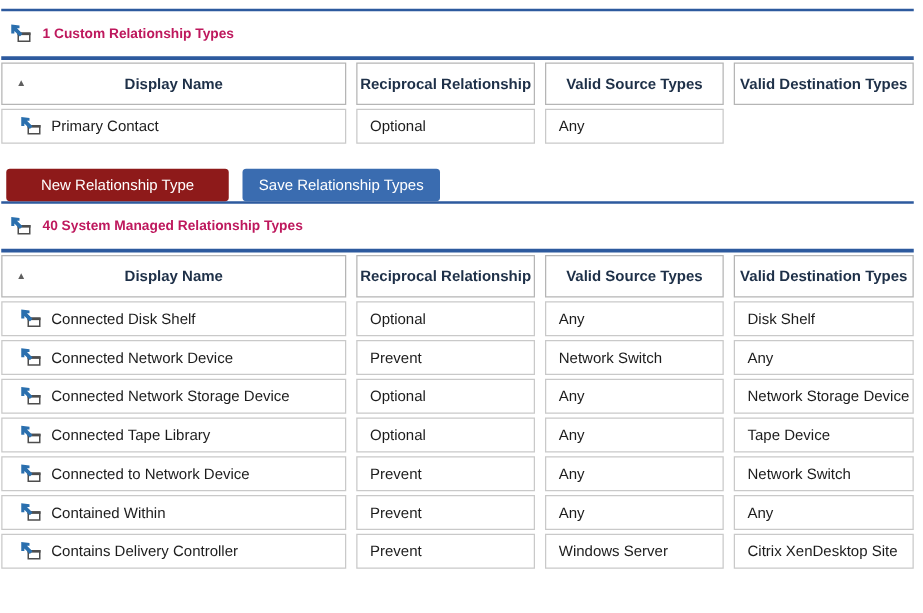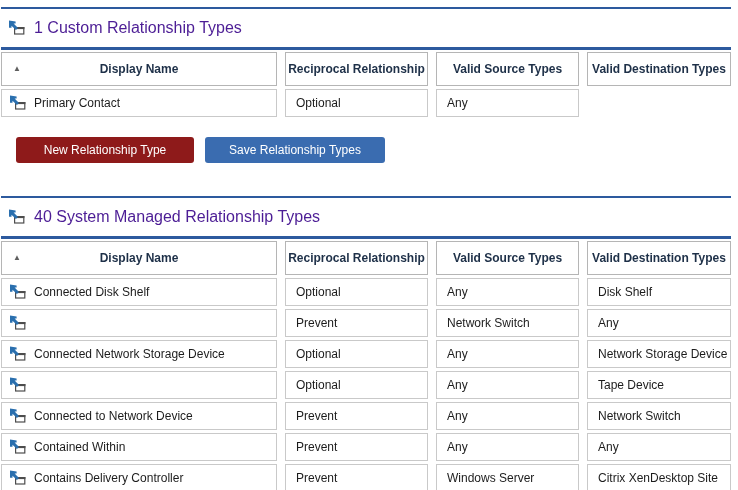--- a/index.html
+++ b/index.html
@@ -11,21 +11,21 @@
   }
   .content { width:730px; margin-left:1px; }
 
   
   .section-head {
     border-top:2px solid var(--accent-line, #2d5a9e);
     padding:10px 0 10px 7px;
     display:flex; align-items:center; gap:9px;
   }
   .section-title {
-    font-size:16px; font-weight:normal; color:#4c1d95;
+    font-size:11px; font-weight:bold; color:#be185d;
   }
 
   
   .grid-wrap {
     border-top:3px solid var(--accent-line, #2d5a9e);
     padding-top:2px;
   }
   .grid {
     display:grid;
     grid-template-columns:276px 143px 143px 144px;
@@ -42,35 +42,35 @@
   .sort {
     position:absolute; left:11px; top:50%; transform:translateY(-54%);
     font-size:8px; color:#5f5f5f;
   }
   .cell {
     border:1px solid #c9c9c9; background:#fff;
     display:flex; align-items:center;
     font-size:12px; color:#1c1c1c;
     padding:0 10px; white-space:nowrap; overflow:hidden;
   }
-  .cell.name { padding-left:7px; gap:8px; }
+  .cell.name { padding-left:14px; gap:8px; }
   .ricon { display:inline-flex; width:17px; height:16px; flex:0 0 auto; }
 
   
-  .btn-row { margin:20px 0 0 15px; display:flex; gap:11px; }
+  .btn-row { margin:20px 0 0 4px; display:flex; gap:11px; }
   .btn {
     height:26px; border:none; border-radius:3px;
     color:#ffffff; font-size:12px; font-family:"Liberation Sans", sans-serif;
     display:flex; align-items:center; justify-content:center;
     cursor:pointer;
   }
   .btn-new  { width:178px; background:var(--new-button-bg, #8e1a1a); }
-  .btn-save { width:180px; background:var(--save-button-bg, #3a6cb0); }
-
-  .section-2 { margin-top:33px; }
+  .btn-save { width:158px; background:var(--save-button-bg, #3a6cb0); }
+
+  .section-2 { }
 </style>
 </head>
 <body>
 
 <div class="content">
 
   <div class="section">
     <div class="section-head">
       <span class="ricon">
   <svg width="17" height="16" viewBox="0 0 17 16" aria-hidden="true">
@@ -160,20 +160,21 @@
   <div class="cell">Disk Shelf</div>
 
   <div class="cell name">
     <span class="ricon">
   <svg width="17" height="16" viewBox="0 0 17 16" aria-hidden="true">
     <rect x="6.6" y="7.6" width="9.2" height="6.4" fill="#ffffff" stroke="#4d4d4d" stroke-width="1.2"></rect>
     <rect x="6" y="7" width="10.4" height="2.1" fill="#4d4d4d"></rect>
     <path d="M1 0.6 L7.6 1.4 L7.6 3.6 L5.6 3.6 L10 8 L7.9 10.1 L3.5 5.7 L3.5 7.7 L1 7.7 Z" fill="#2a6fae"></path>
   </svg>
 </span>
+    <span>Connected Network Device</span>
   </div>
   <div class="cell">Prevent</div>
   <div class="cell">Network Switch</div>
   <div class="cell">Any</div>
 
   <div class="cell name">
     <span class="ricon">
   <svg width="17" height="16" viewBox="0 0 17 16" aria-hidden="true">
     <rect x="6.6" y="7.6" width="9.2" height="6.4" fill="#ffffff" stroke="#4d4d4d" stroke-width="1.2"></rect>
     <rect x="6" y="7" width="10.4" height="2.1" fill="#4d4d4d"></rect>
@@ -187,20 +188,21 @@
   <div class="cell">Network Storage Device</div>
 
   <div class="cell name">
     <span class="ricon">
   <svg width="17" height="16" viewBox="0 0 17 16" aria-hidden="true">
     <rect x="6.6" y="7.6" width="9.2" height="6.4" fill="#ffffff" stroke="#4d4d4d" stroke-width="1.2"></rect>
     <rect x="6" y="7" width="10.4" height="2.1" fill="#4d4d4d"></rect>
     <path d="M1 0.6 L7.6 1.4 L7.6 3.6 L5.6 3.6 L10 8 L7.9 10.1 L3.5 5.7 L3.5 7.7 L1 7.7 Z" fill="#2a6fae"></path>
   </svg>
 </span>
+    <span>Connected Tape Library</span>
   </div>
   <div class="cell">Optional</div>
   <div class="cell">Any</div>
   <div class="cell">Tape Device</div>
 
   <div class="cell name">
     <span class="ricon">
   <svg width="17" height="16" viewBox="0 0 17 16" aria-hidden="true">
     <rect x="6.6" y="7.6" width="9.2" height="6.4" fill="#ffffff" stroke="#4d4d4d" stroke-width="1.2"></rect>
     <rect x="6" y="7" width="10.4" height="2.1" fill="#4d4d4d"></rect>

